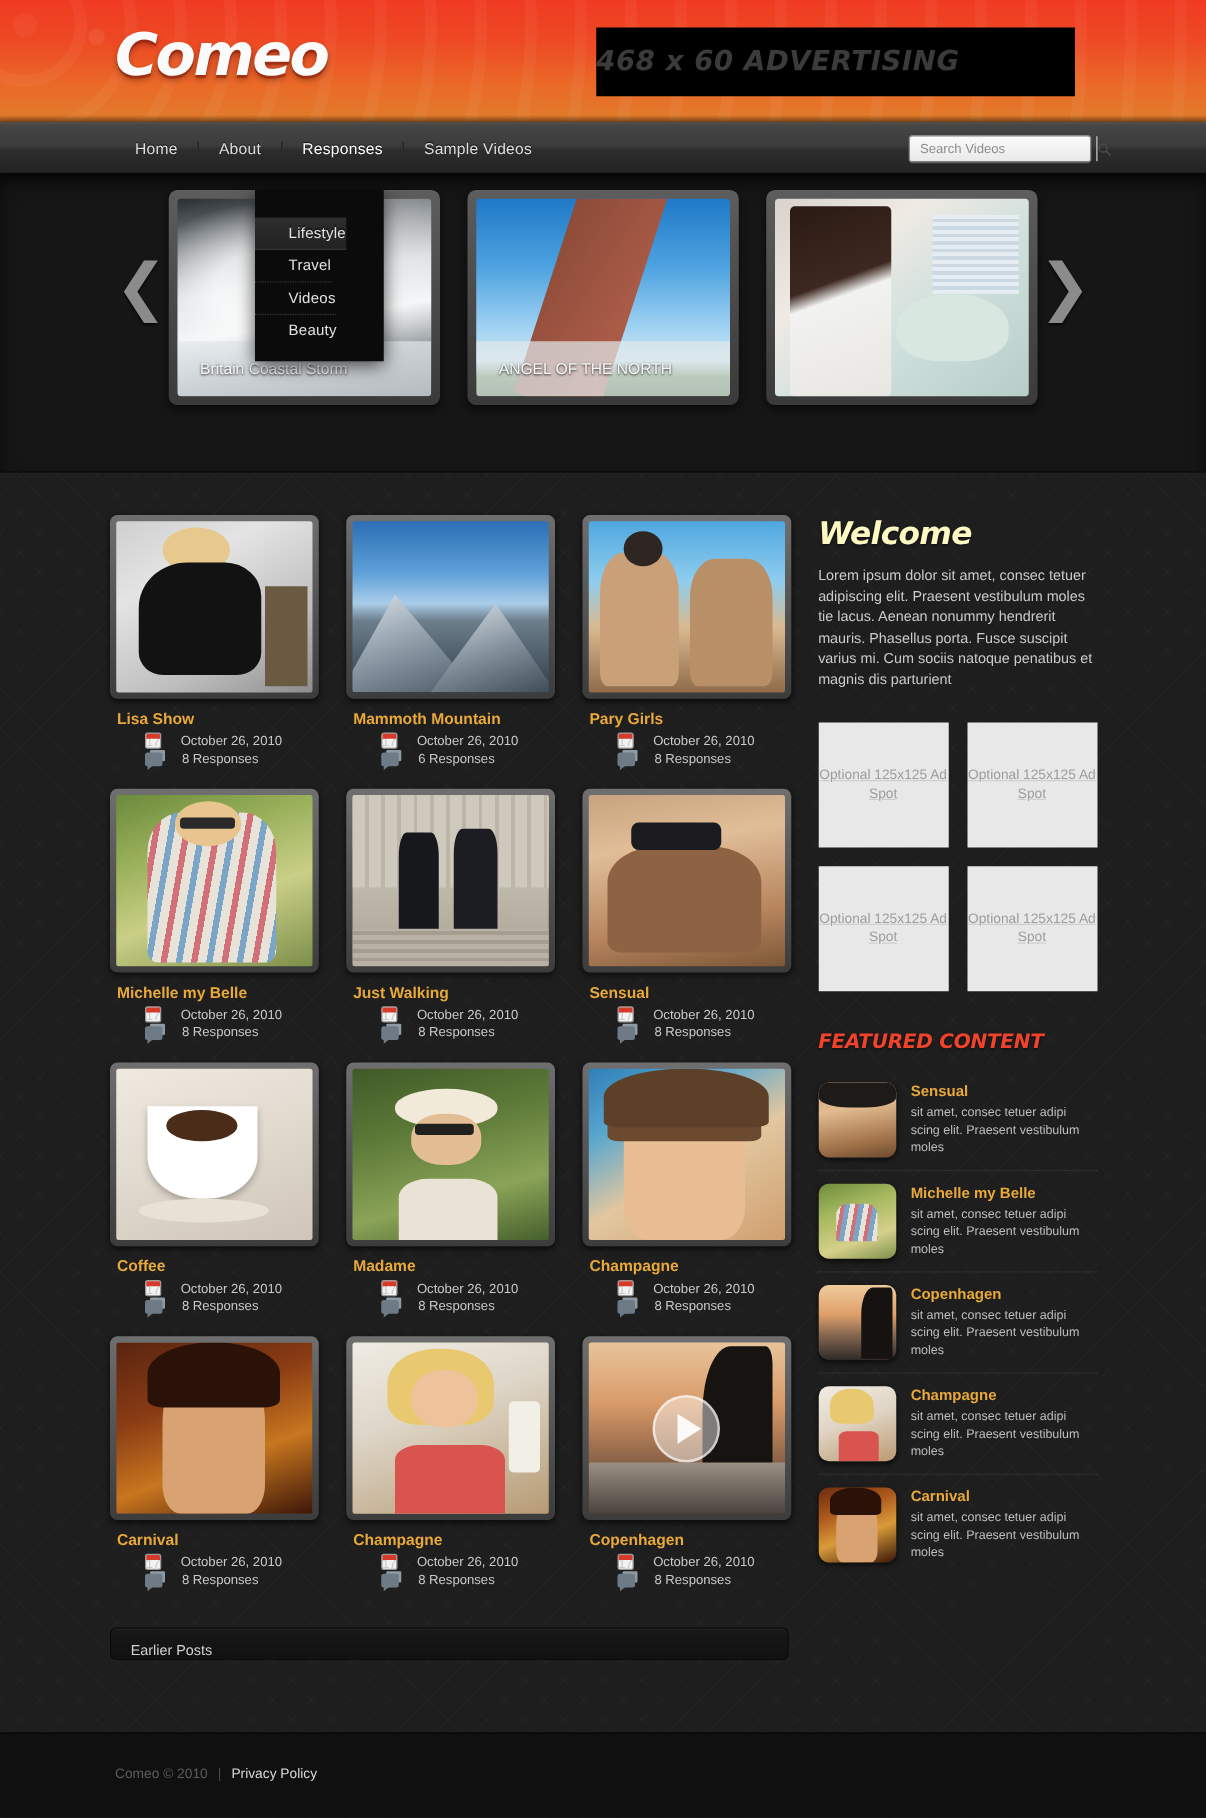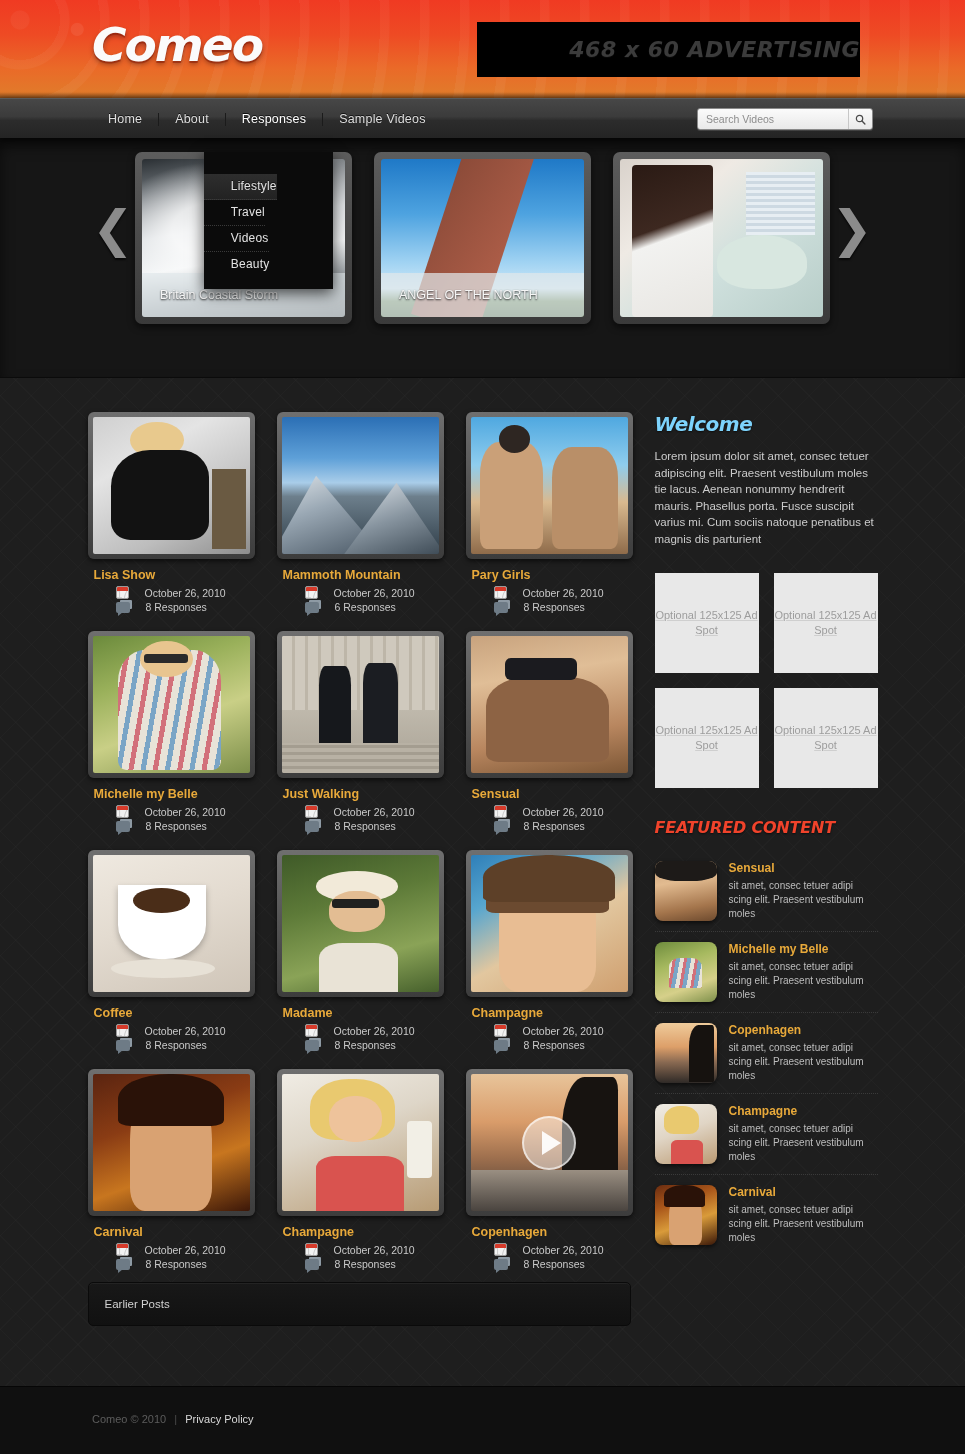--- a/index.html
+++ b/index.html
@@ -31,21 +31,21 @@
   }
   .logo {
     position:absolute; left:92px; top:17px;
     font-family:"DejaVu Sans", sans-serif;
     font-weight:bold; font-style:italic; font-size:47px; letter-spacing:-2px;
     color:#fbfbfb;
     text-shadow:0 2px 0 rgba(140,30,10,.55), 0 3px 5px rgba(0,0,0,.35);
   }
   .ad-banner {
     position:absolute; left:477px; top:22px; width:383px; height:55px;
-    background:#000; display:flex; align-items:center; justify-content:flex-end;
+    background:#000; display:flex; align-items:center; justify-content:flex-start;
   }
   .ad-banner span{
     font-family:"DejaVu Sans", sans-serif;
     font-weight:bold; font-style:italic; font-size:22px; letter-spacing:.5px;
     color:#3b3b3b; text-shadow:0 1px 0 #090909;
   }
 
   
   .navbar {
     position:relative; height:40px;
@@ -58,34 +58,34 @@
   .nav-list li { list-style:none; display:flex; align-items:center; }
   .nav-list a {
     color:#dedede; text-decoration:none; font-size:12.5px; padding:0 16px;
     text-shadow:0 -1px 0 #111; letter-spacing:.2px;
   }
   .nav-sep { width:1px; height:13px; background:#5d5d5d; border-right:1px solid #1b1b1b; }
   .nav-item.has-drop { position:relative; }
   .nav-item.has-drop > a { color:#ffffff; }
 
   .dropdown {
-    position:absolute; left:-22px; top:40px; width:129px;
+    position:absolute; left:-22px; top:40px; width:103px;
     background:#0b0b0b; padding:22px 0 12px 0;
     box-shadow:0 4px 14px rgba(0,0,0,.7);
   }
   .dropdown li{ list-style:none; }
   .dropdown a{
     display:block; color:#e2e2e2; text-decoration:none; font-size:12px;
     padding:5px 0 6px 27px; border-bottom:1px dotted #3a3a3a;
   }
   .dropdown li:last-child a { border-bottom:none; }
   .dropdown a.active { background:linear-gradient(180deg,#2e2e2e,#222); }
 
   .search-wrap{
-    position:absolute; right:92px; top:9px; width:176px; height:22px;
+    position:absolute; right:92px; top:9px; width:146px; height:22px;
     background:linear-gradient(180deg,#fbfbfb,#e9e9e9);
     border-radius:3px; border:1px solid #8a8a8a;
     box-shadow:0 1px 0 rgba(255,255,255,.12);
     display:flex; align-items:center;
   }
   .search-wrap input{
     border:0; outline:0; background:transparent; flex:1;
     font-size:10.5px; color:#555; padding:0 6px 0 8px;
     font-family:"Liberation Sans", sans-serif;
   }
@@ -171,32 +171,32 @@
   .ico-chat{
     width:14px; height:11px; flex:0 0 auto; position:relative;
     background:#6e7b86; border-radius:2px;
     box-shadow:3px -3px 0 -1px #8e9aa4;
   }
   .ico-chat::after{
     content:""; position:absolute; left:2px; bottom:-3px;
     border-top:4px solid #6e7b86; border-right:5px solid transparent;
   }
   .earlier{
-    margin-top:10px; width:543px; height:44px; border-radius:5px;
+    margin-top:30px; width:543px; height:26px; border-radius:5px;
     background:linear-gradient(180deg,#181818,#111);
     border:1px solid #0a0a0a; box-shadow:inset 0 1px 0 rgba(255,255,255,.05);
-    display:flex; align-items:center; cursor:pointer;
+    display:flex; align-items:flex-end; cursor:pointer;
   }
   .earlier span{ color:#d2d2d2; font-size:11.5px; padding-left:16px; }
 
   
   .sidebar{ width:223px; }
   .welcome-h{
     font-family:"DejaVu Sans", sans-serif;
-    font-weight:bold; font-style:italic; font-size:20px; color:#7dd3fc;
+    font-weight:bold; font-style:italic; font-size:25px; color:#fef9c3;
     letter-spacing:-.5px; margin-bottom:12px;
     text-shadow:0 1px 2px rgba(0,0,0,.6);
   }
   .welcome-p{ font-size:11.5px; line-height:16.5px; color:#cbcbcb; }
   .adgrid{ margin-top:26px; display:flex; flex-wrap:wrap; gap:15px;text-decoration:underline; }
   .adspot{
     width:104px; height:100px; background:#e8e8e8;
     display:flex; align-items:center; justify-content:center; text-align:center;
     color:#9d9d9d; font-size:11px; line-height:15px; cursor:pointer;
   }

